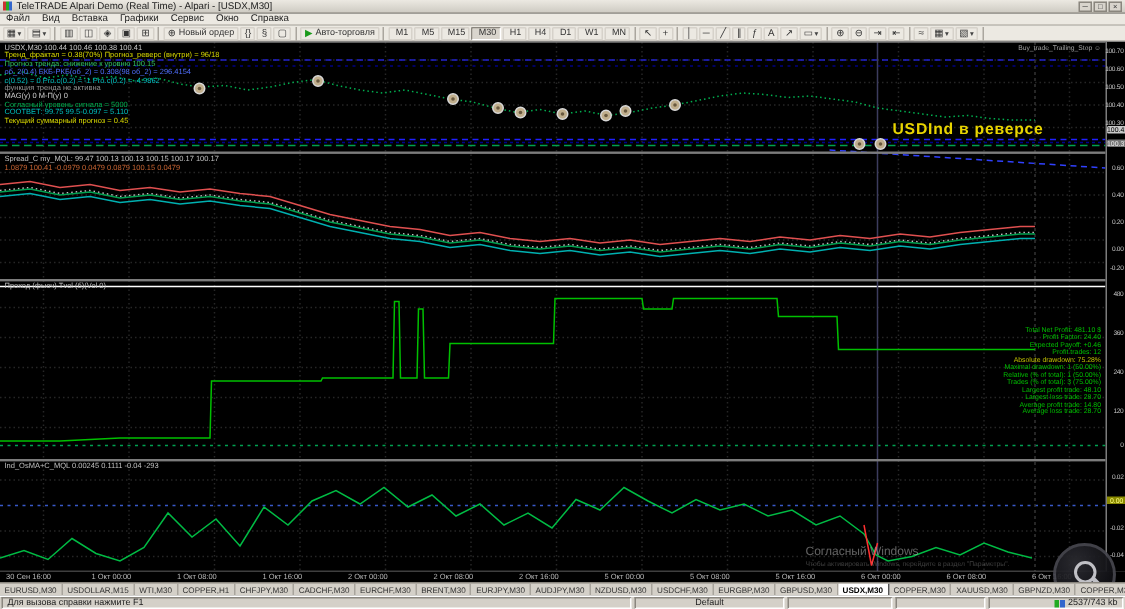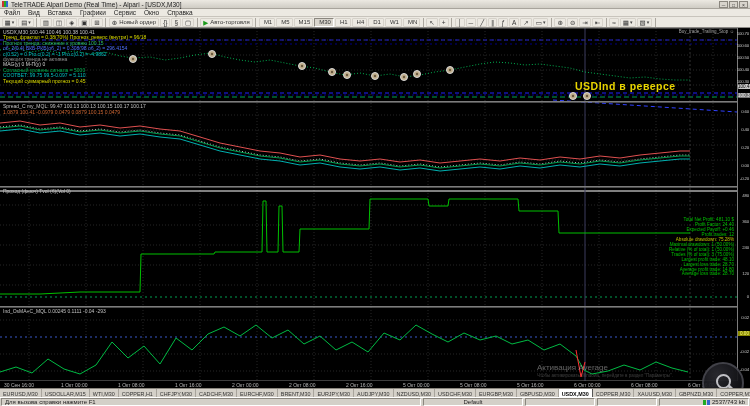--- a/index.html
+++ b/index.html
@@ -285,40 +285,40 @@
       <div style="color: rgb(48, 192, 96);">Прогноз тренда: снижение к уровню 100.15</div>
       <div style="color: rgb(80, 112, 255);">об_2(0.4)  БКБ-РКБ(об_2) = 0.308(98 об_2) = 296.4154</div>
       <div style="color: rgb(0, 192, 192);">с(0.52) = 0  Pro.с(0.2) = -1  Pro.с(0.2) = -4.9862</div>
       <div style="color: rgb(144, 144, 144);">функция тренда не активна</div>
       <div style="color: rgb(208, 208, 208);">MAG(у) 0  М-П(у) 0</div>
       <div style="color: rgb(0, 176, 80);">Согласный уровень сигнала = 5000</div>
       <div style="color: rgb(0, 192, 192);">СООТВЕТ: 99.75 99.5-0.097 = 5.110</div>
       <div style="color: rgb(216, 216, 0);">Текущий суммарный прогноз = 0.45</div>
     </div>
   <div class="ov" style="right:16px;top:30px;font-size:4.5px;color:#a0a0a0;">Buy_trade_Trailing_Stop ☺</div>
-  <div class="ov" id="annotation" style="left: 575px; top: 81px; font-size: 10.5px; font-weight: bold; letter-spacing: 0.5px; color: rgb(232, 212, 0);">USDInd в реверсе</div>
+  <div class="ov" id="annotation" style="left: 595px; top: 81px; font-size: 10.5px; font-weight: bold; letter-spacing: 0.5px; color: rgb(232, 212, 0);">USDInd в реверсе</div>
   <div class="ov" style="left: 3px; top: 104px; font-size: 5px; color: rgb(192, 192, 192);" id="p2l1">Spread_C my_MQL: 99.47 100.13 100.13 100.15 100.17 100.17</div>
   <div class="ov" style="left: 3px; top: 110px; font-size: 5px; color: rgb(204, 102, 51);" id="p2l2">1.0879 100.41 -0.0979 0.0479 0.0879 100.15 0.0479</div>
   <div class="ov" style="left:3px;top:189px;font-size:5px;color:#c0c0c0;">Проход (фьюч) Tvol (б)(Vol 0)</div>
   <div class="ov" id="stats-block" style="right:16px;top:218px;font-size:4.6px;text-align:right;">
       <div style="color: rgb(0, 192, 0);">Total Net Profit: 481.10 $</div>
       <div style="color: rgb(0, 192, 0);">Profit Factor: 24.40</div>
       <div style="color: rgb(0, 192, 0);">Expected Payoff: +0.46</div>
       <div style="color: rgb(0, 192, 0);">Profit trades: 12</div>
       <div style="color: rgb(192, 192, 0);">Absolute drawdown: 75.28%</div>
       <div style="color: rgb(0, 192, 0);">Maximal drawdown: 1 (50.00%)</div>
       <div style="color: rgb(0, 192, 0);">Relative (% of total): 1 (50.00%)</div>
       <div style="color: rgb(0, 192, 0);">Trades (% of total): 3 (75.00%)</div>
       <div style="color: rgb(0, 192, 0);">Largest profit trade: 48.10</div>
       <div style="color: rgb(0, 192, 0);">Largest loss trade: 28.70</div>
       <div style="color: rgb(0, 192, 0);">Average profit trade: 14.80</div>
       <div style="color: rgb(0, 192, 0);">Average loss trade: 28.70</div>
     </div>
   <div class="ov" style="left:3px;top:309px;font-size:5px;color:#c0c0c0;">Ind_OsMA+C_MQL 0.00245 0.1111 -0.04 -293</div>
-  <div class="ov watermark1" style="left:537px;top:364px;">Активация Average</div>
+  <div class="ov watermark1" style="left:537px;top:364px;">Согласный Windows</div>
   <div class="ov watermark2" style="left:537px;top:374px;">Чтобы активировать Windows, перейдите в раздел "Параметры".</div>
 
   <div class="abs" id="time-axis" style="left:0;top:381px;width:750px;height:7px;background:#000;">
       <span class="axis-label" style="left: 4px; top: 1px;">30 Сен 16:00</span>
       <span class="axis-label" style="left: 61px; top: 1px;">1 Окт 00:00</span>
       <span class="axis-label" style="left: 118px; top: 1px;">1 Окт 08:00</span>
       <span class="axis-label" style="left: 175px; top: 1px;">1 Окт 16:00</span>
       <span class="axis-label" style="left: 232px; top: 1px;">2 Окт 00:00</span>
       <span class="axis-label" style="left: 289px; top: 1px;">2 Окт 08:00</span>
       <span class="axis-label" style="left: 346px; top: 1px;">2 Окт 16:00</span>

